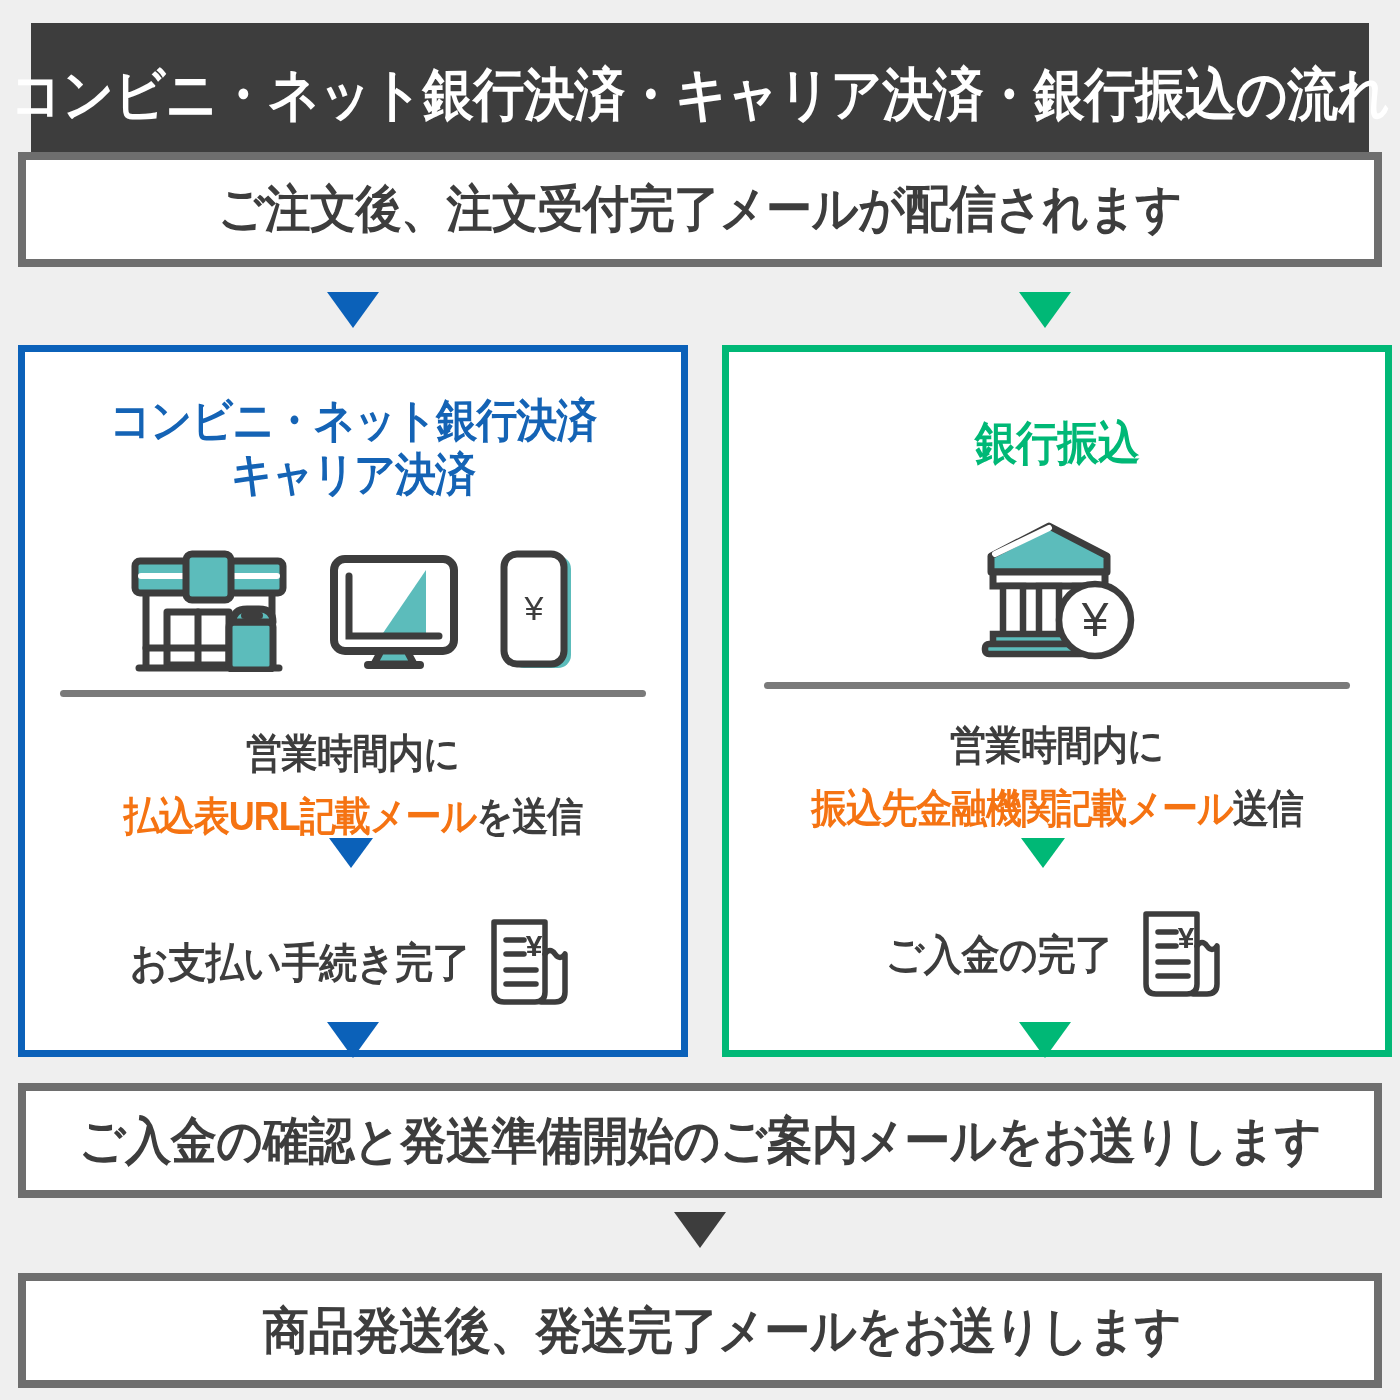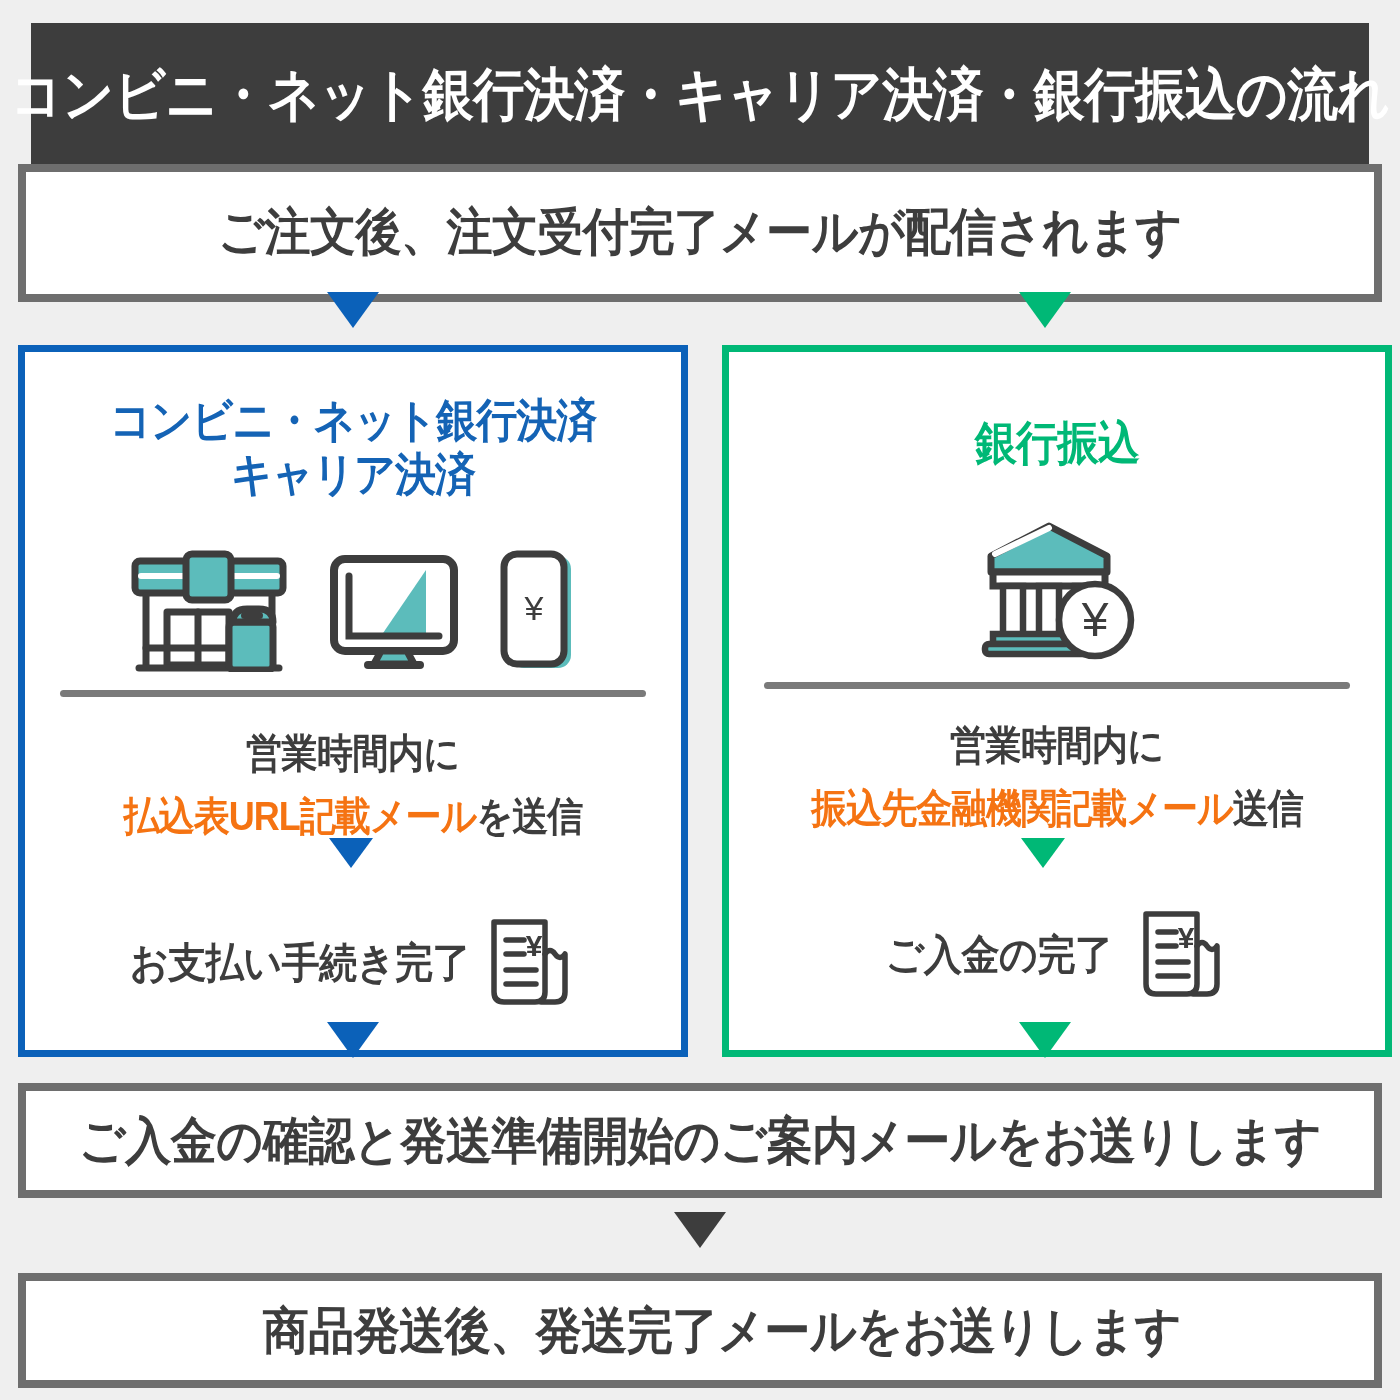--- a/index.html
+++ b/index.html
@@ -57,21 +57,21 @@
     justify-content: center;
   }
   .gray-box .txt {
     color: #3d3d3d;
     font-size: 46px;
     font-weight: 700;
     white-space: nowrap;
     letter-spacing: -0.5px;
     transform: scaleY(1.1);
   }
-  #box-order   { top: 164px; height: 138px; }
+  #box-order   { top: 152px; height: 115px; }
   #box-confirm { top: 1083px; height: 115px; }
   #box-ship    { top: 1273px; height: 115px; padding-left: 44px; }
 
   
   .arrow {
     position: absolute;
     width: 0;
     height: 0;
     border-left: 26px solid transparent;
     border-right: 26px solid transparent;

